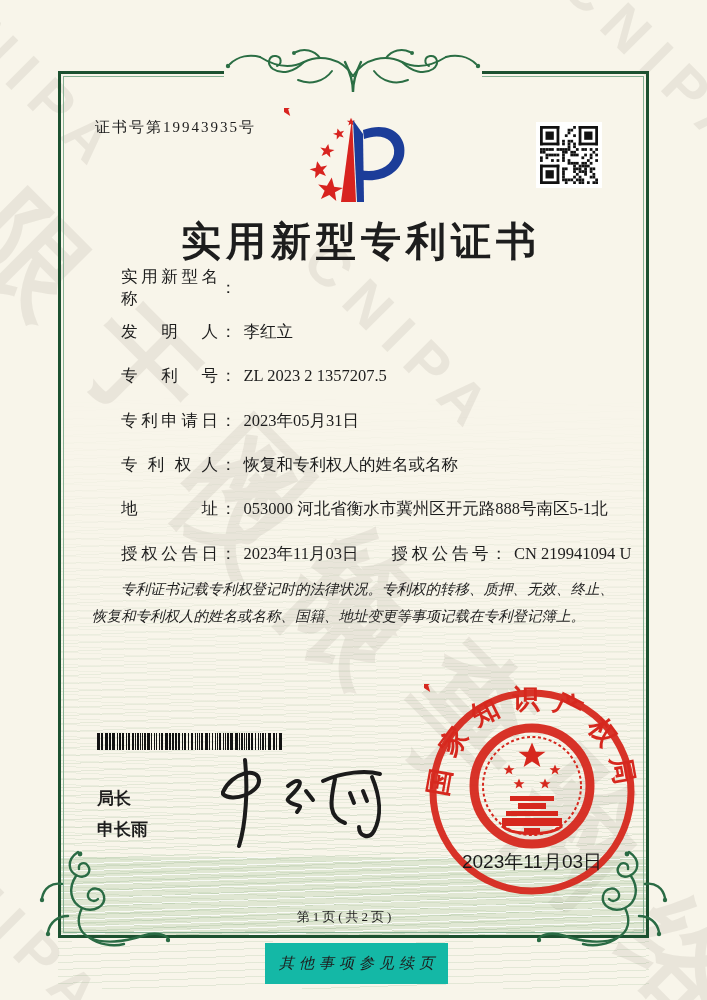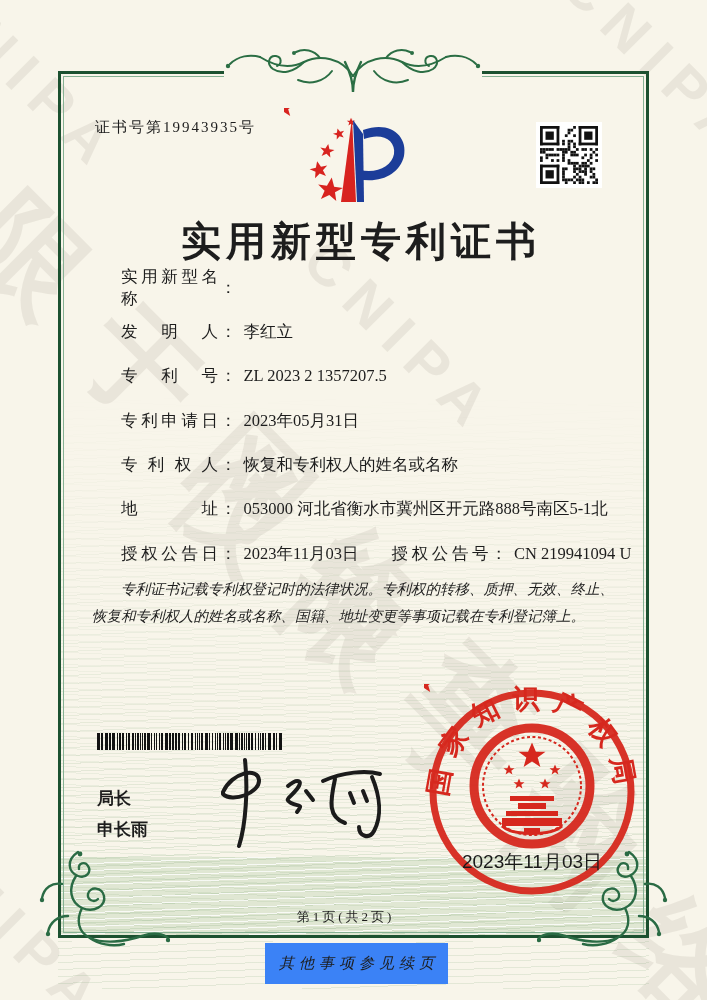--- a/index.html
+++ b/index.html
@@ -69,21 +69,21 @@
   .signer{
     position:absolute; left:97px; top:783px;
     font-family:Liberation Serif, serif;
     font-size:17px; font-weight:600; line-height:31px;
   }
   .signature{position:absolute; left:192px; top:748px;}
   .seal{position:absolute; left:424px; top:684px; z-index:5;}
   .page-num{position:absolute; left:0; right:16px; top:908px; text-align:center; font-size:13px; letter-spacing:3px;}
   .note-box{
     position:absolute; left:265px; top:943px; width:178px; height:41px; z-index:6;
-    background:#3b82f6; display:flex; align-items:center; justify-content:center;
+    background:#14b8a6; display:flex; align-items:center; justify-content:center;
     font-size:15px; letter-spacing:5px; padding-left:5px; font-style:italic;
   }
 </style>
 </head>
 <body>
 
 <div class="page">
 
   <div class="wm">
     <span class="en" style="left:-38px; top:-36px;">CNIPA</span>

